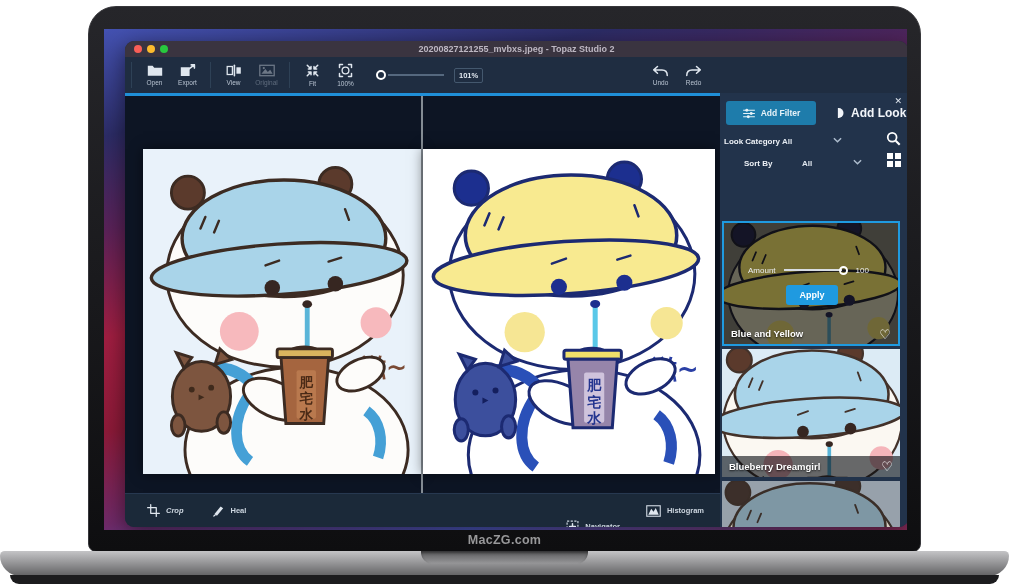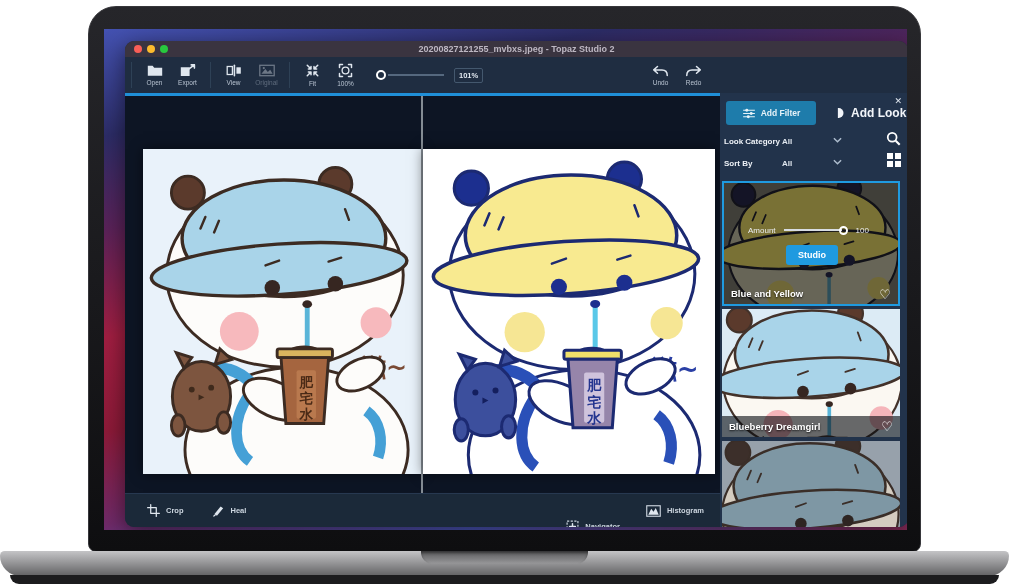--- a/index.html
+++ b/index.html
@@ -61,40 +61,40 @@
   .canvas { flex:1; background:#0d1524; position:relative; overflow:hidden; }
   .pane { position:absolute; top:53px; height:325px; overflow:hidden; box-shadow:0 0 12px rgba(0,0,0,.5); }
   .pane-left { left:18px; width:278px; }
   .pane-right { left:298px; width:292px; }
   .divider { position:absolute; left:296px; top:0; width:2px; height:100%; background:#848c94; cursor:col-resize; }
 
   .bottom-toolbar { height:34px; background:#1b2939; border-top:1px solid #273850;
                     display:flex; align-items:center; flex:none; }
   .bt-item { display:flex; align-items:center; gap:6px; cursor:pointer; }
   .bt-item .lbl { font-size:7.5px; font-weight:bold; color:#cdd6e0; }
-  .bt-crop { margin-left:22px; } .bt-heal { margin-left:28px; }
+  .bt-crop { margin-left:22px;font-style:italic; } .bt-heal { margin-left:28px; }
   .bt-nav { margin-left:auto;margin-top:32px; } .bt-hist { margin-left:26px; margin-right:16px; }
 
   
   .right-panel { flex:1; background:#22334b; position:relative; overflow:hidden; }
   .add-filter { position:absolute; left:6px; top:8px; width:90px; height:24px; background:#1e7cab;
                 border-radius:3px; display:flex; align-items:center; justify-content:center; gap:5px; cursor:pointer; }
   .add-filter .lbl { font-size:8.5px; font-weight:bold; color:#e6f2f8; }
   .add-look { position:absolute; left:116px; top:8px; height:24px; display:flex; align-items:center; gap:5px; cursor:pointer; }
   .add-look .lbl { font-size:12px; font-weight:bold; color:#f2f5f9; }
   .panel-close { position:absolute; right:6px; top:3px; font-size:9px; color:#dfe6ee; cursor:pointer; }
   .drop-row { position:absolute; left:4px; height:16px; display:flex; align-items:center; }
-  .row1 { top:40px; } .row2 { top:62px; }
+  .row1 { top:40px; } .row2 { top:62px;margin-left:20px; }
   .drop-label { font-size:8px; font-weight:bold; color:#eef2f7; width:56px; }
   .dropdown { display:flex; align-items:flex-start; width:64px; justify-content:space-between; cursor:pointer; padding:0 2px; }
   .drop-val { font-size:8px; font-weight:bold; color:#dfe6ee; }
   .side-icon { position:absolute; right:7px; cursor:pointer; }
   .si-1 { top:38px; } .si-2 { top:60px; }
 
-  .thumb { position:absolute; left:2px; width:178px; overflow:hidden; cursor:pointer; background:#111; }
+  .thumb { position:absolute; left:2px; width:178px; overflow:hidden; cursor:pointer; background:#111;margin-top:40px; }
   .thumb-1 { top:88px; height:125px; border:2px solid #1f9ae0; }
   .thumb-2 { top:216px; height:128px; }
   .thumb-3 { top:348px; height:110px; }
   .thumb .img { position:absolute; inset:0; }
   .veil { position:absolute; inset:0; background:rgba(12,12,18,.30); }
   .amount-row { position:absolute; left:0; right:0; top:40px; height:14px; display:flex; align-items:center; }
   .amount-lbl { font-size:8px; color:#eceef2; margin-left:24px; }
   .a-track { width:58px; height:2px; background:#d8dde3; margin-left:8px; }
   .a-knob { width:9px; height:9px; border:2px solid #fff; border-radius:50%; margin-left:-3px; background:transparent; }
   .a-val { font-size:8px; color:#eceef2; margin-left:8px; }
@@ -441,21 +441,21 @@
     <text class="p-cuptext" x="170" y="278" text-anchor="middle">水</text>
   </svg>
 </div>
               <div class="veil"></div>
               <div class="amount-row">
                 <span class="amount-lbl">Amount</span>
                 <span class="a-track"></span>
                 <span class="a-knob"></span>
                 <span class="a-val">100</span>
               </div>
-              <div class="apply-btn">Studio</div>
+              <div class="apply-btn">Apply</div>
               <span class="look-name">Blue and Yellow</span>
               <span class="heart">♡</span>
             </div>
 
             <div class="thumb thumb-2">
               <div class="img panda-slot v-thumb-blue">
   <svg class="panda" viewBox="22 30 248 175" preserveAspectRatio="xMidYMid slice">
     <rect class="p-bg" x="0" y="0" width="290" height="335"></rect>
     <text class="p-sound" x="250" y="234" text-anchor="middle">滋~</text>
     <ellipse class="p-body" cx="160" cy="310" rx="115" ry="85"></ellipse>
@@ -538,19 +538,20 @@
     <text class="p-cuptext" x="170" y="262" text-anchor="middle">宅</text>
     <text class="p-cuptext" x="170" y="278" text-anchor="middle">水</text>
   </svg>
 </div>
             </div>
           </div>
         </div>
       </div>
 
     </div>
+    <div class="brand">MacZG.com</div>
   </div>
 
   <div class="base">
     <div class="notch"></div>
   </div>
   <div class="base-shadow"></div>
 </div>
 
 </body></html>

